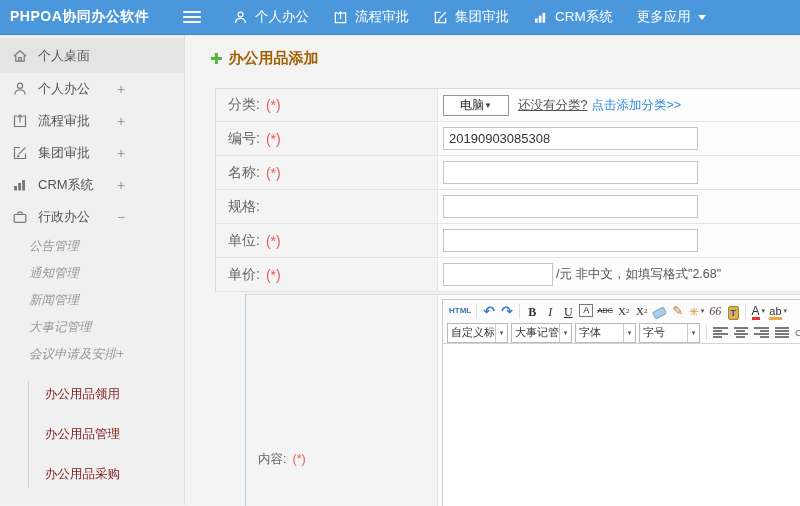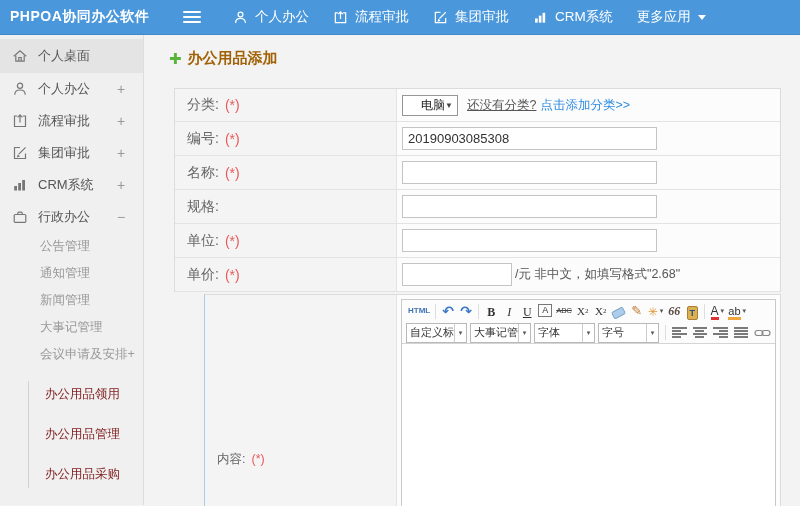--- a/index.html
+++ b/index.html
@@ -11,44 +11,44 @@
   .brand { font-size:14px; font-weight:bold; padding-left:10px; width:183px; letter-spacing:.5px; }
   .burger { width:18px; display:flex; flex-direction:column; gap:3px; cursor:pointer; }
   .burger i { height:2px; background:#fff; border-radius:1px; }
   .nav { display:flex; align-items:center; margin-left:32px; gap:24px; }
   .nav-item { display:flex; align-items:center; gap:7px; font-size:13.5px; cursor:pointer; white-space:nowrap; }
   .nav-item svg { display:block; }
   .tri { width:0; height:0; border:4px solid transparent; border-top:5px solid #fff; margin-top:4px; }
 
   
   .layout { display:flex; height:470px; }
-  .sidebar { width:144px; background:#f0f0f0; border-right:1px solid #ddd; padding-top:4px; flex:none; }
+  .sidebar { width:185px; background:#f0f0f0; border-right:1px solid #ddd; padding-top:4px; flex:none; }
   .side-item { height:32px; display:flex; align-items:center; padding-left:12px; position:relative; color:#555; font-size:13px; cursor:pointer; }
   .side-item.active { background:#e4e4e4; height:34px; }
   .side-item .ic { width:17px; margin-right:9px; display:flex; }
   .side-item .toggle { position:absolute; left:117px; color:#999; font-size:14px; }
-  .sub-item { height:27px; line-height:27px; padding-left:40px; color:#999; font-size:12.5px; cursor:pointer; white-space:nowrap; }
+  .sub-item { height:27px; line-height:27px; padding-left:29px; color:#999; font-size:12.5px; cursor:pointer; white-space:nowrap;font-style:italic; }
   .sub-sub-list { margin-left:28px; border-left:1px solid #d2d2d2; }
   .sub-sub-item { height:27px; line-height:27px; padding-left:16px; color:#7f1d1d; font-size:12.5px; cursor:pointer; white-space:nowrap;margin-top:13px; }
 
   
   .content { flex:1; background:#f3f3f3; min-width:0; }
   .page-title { margin:12px 0 0 25px; height:22px; display:flex; align-items:center; gap:6px; }
   .plus-ic { color:#58b53c; font-size:15px; font-weight:bold; line-height:15px; }
   .page-title h1 { font-size:15px; color:#a16207; font-weight:bold; }
 
   .form-table { margin:19px 0 0 30px; width:607px; border:1px solid #dcdcdc; border-bottom:none; background:#fcfcfc; }
   .frow { display:flex; border-bottom:1px solid #e3e3e3; height:34px; }
   .frow:first-child { height:33px; }
   .fl { width:222px; background:#f4f4f4; border-right:1px solid #e3e3e3; display:flex; align-items:center; padding-left:12px; font-size:14px; color:#666; flex:none; }
   .req { color:#e9595b; margin-left:6px; }
   .fv { flex:1; display:flex; align-items:center; padding-left:5px; background:#fcfcfc; font-size:12.5px; color:#555; min-width:0; }
   input.txt { height:23px; width:255px; border:1px solid #c4c4c4; font-size:13px; color:#333; padding:0 5px; background:#fff; font-family:inherit; }
   input.txt.small { width:110px; }
-  .select-box { width:56px; height:21px; border:1px solid #969696; background:#fff; display:flex; align-items:center; justify-content:flex-end; padding:0 4px; font-size:12px; color:#222; cursor:pointer; flex:none; }
+  .select-box { width:66px; height:21px; border:1px solid #969696; background:#fff; display:flex; align-items:center; justify-content:center; padding:0 4px; font-size:12px; color:#222; cursor:pointer; flex:none; }
   .select-box .car { font-size:8px; color:#444; }
   .hint { margin-left:9px; white-space:nowrap;text-decoration:underline; }
   a.addcat { color:#2e8ce0; text-decoration:none; margin-left:4px; white-space:nowrap; cursor:pointer; }
   .note { margin-left:3px; white-space:nowrap; }
 
   
   .content-table { margin:2px 0 0 60px; width:577px; height:330px; border:1px solid #dcdcdc; border-left:1px solid #aacde8; display:flex; background:#fcfcfc; }
   .cl { width:192px; background:#f4f4f4; border-right:1px solid #e3e3e3; display:flex; align-items:center; padding-left:12px; font-size:12.5px; color:#666; flex:none; }
   .ce { flex:1; padding:4px; min-width:0; }
   .editor { border:1px solid #c9c9c9; height:100%; display:flex; flex-direction:column; background:#fcfcfc; }
@@ -63,21 +63,21 @@
   .tbtn.i { font-family:"Liberation Serif",serif; font-style:italic; }
   .tbtn.u { font-family:"Liberation Serif",serif; text-decoration:underline; }
   .tbtn.boxa { border:1px solid #777; font-size:9px; height:13px; line-height:11px; padding:0 2px; margin-bottom:2px; align-items:center; }
   .tbtn.strike { font-size:8px; text-decoration:line-through; color:#444; align-items:center; letter-spacing:-.3px; }
   .tbtn.ss { font-family:"Liberation Serif",serif; font-size:11px; align-items:center; }
   .tbtn.ss sup { font-size:7px; } .tbtn.ss sub { font-size:7px; }
   .eraser { width:13px; height:8px; background:#aecdeb; border:1px solid #7fa7cc; transform:rotate(-28deg); border-radius:2px; display:inline-block; margin-bottom:3px; }
   .tbtn.brush { color:#bd7a2e; font-size:13px; align-items:center; }
   .wandg { color:#e09a3c; font-size:12px; }
   .car8 { font-size:7px; color:#555; margin-left:2px; align-self:center; }
-  .tbtn.quote { font-family:"Liberation Serif",serif; font-weight:bold; font-style:italic; font-size:12px; color:#5a4a42; align-items:center;text-align:center; }
+  .tbtn.quote { font-family:"Liberation Serif",serif; font-weight:normal; font-style:italic; font-size:12px; color:#5a4a42; align-items:center;text-align:center; }
   .pasteic { width:11px; height:14px; background:#dcb04f; border:1px solid #a8803a; border-radius:2px; color:#2a4d8f; font-size:9px; font-weight:bold; display:flex; align-items:center; justify-content:center; }
   .colorA { font-size:12px; line-height:12px; border-bottom:3px solid #d33; }
   .hlab { font-size:11px; line-height:11px; border-bottom:3px solid #f0a63c; }
   .tsel { display:flex; width:61px; height:20px; border:1px solid #b9b9b9; background:#fff; align-items:center; margin-right:3px; cursor:pointer; flex:none; }
   .tsel .t { flex:1; font-size:11px; color:#333; padding-left:3px; white-space:nowrap; overflow:hidden; }
   .tsel .c { width:12px; border-left:1px solid #ccc; text-align:center; font-size:7px; color:#555; height:100%; display:flex; align-items:center; justify-content:center; }
   .al { width:15px; height:11px; display:flex; flex-direction:column; justify-content:space-between; margin:0 3px; cursor:pointer; }
   .al i { display:block; height:2px; background:#7a7a7a; width:100%; }
   .al.l i:nth-child(even) { width:62%; }
   .al.c i:nth-child(even) { width:62%; margin:0 auto; }

